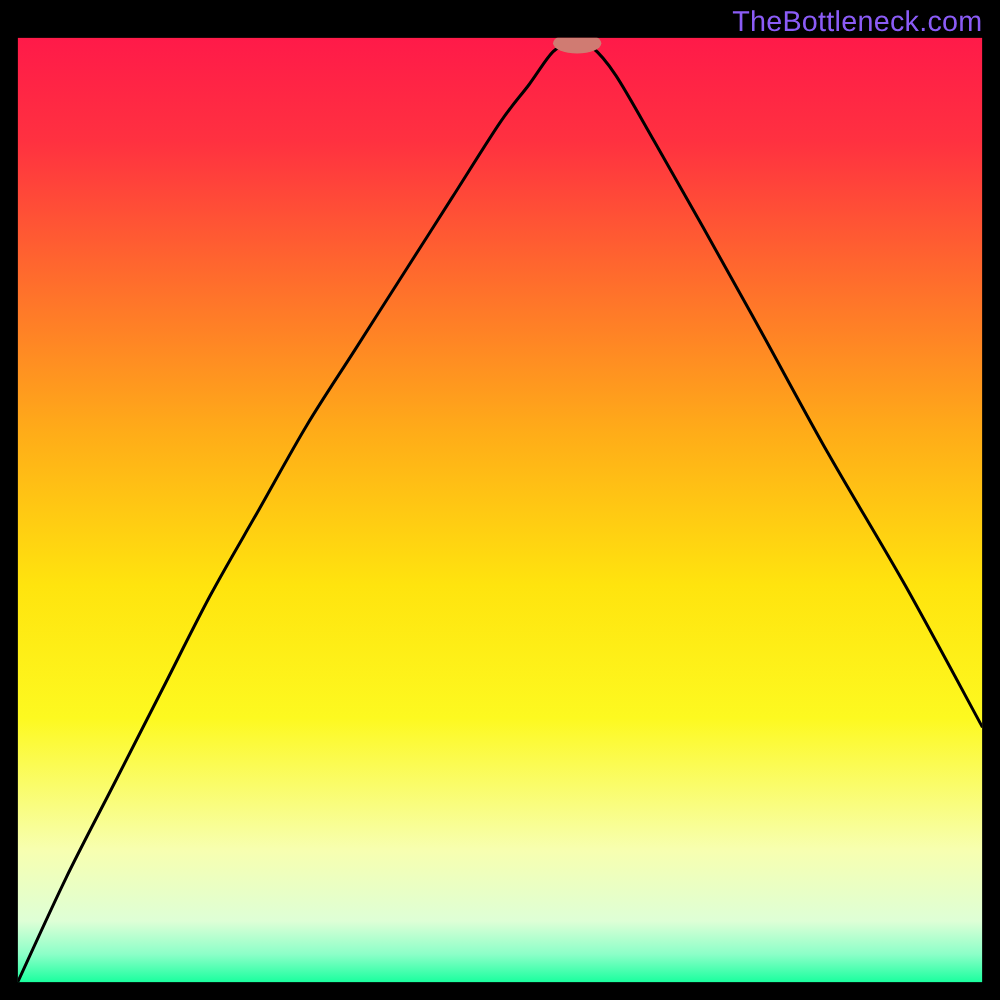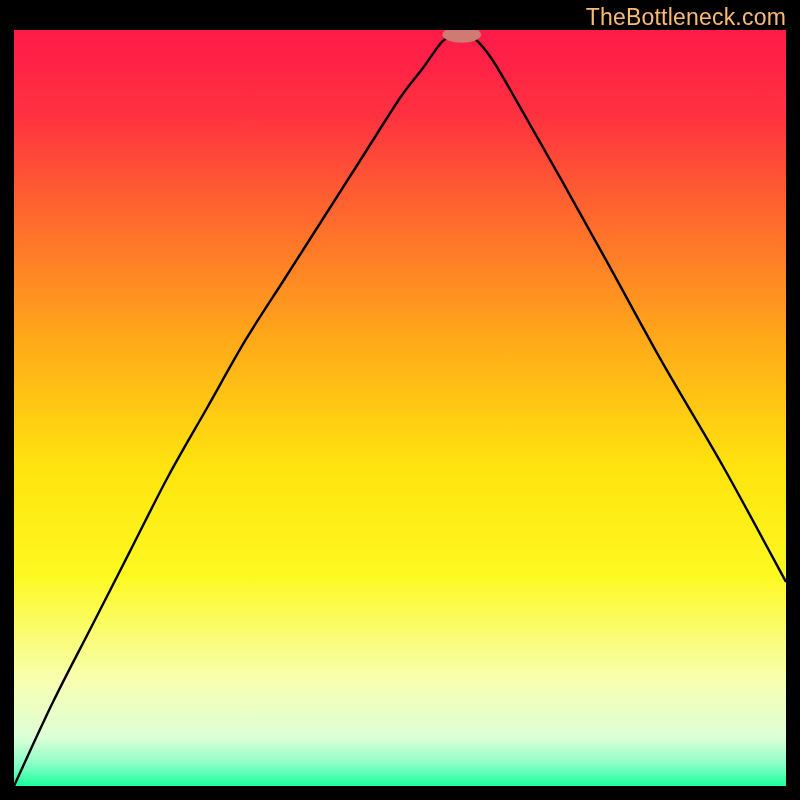--- a/index.html
+++ b/index.html
@@ -25,21 +25,21 @@
     width: 772px;
     height: 756px;
     overflow: hidden;
   }
   .watermark {
     position: absolute;
     top: 4px;
     right: 14px;
     font-family: Arial, Helvetica, sans-serif;
     font-size: 23px;
-    color: #fdba74;
+    color: #8b5cf6;
     letter-spacing: 0.2px;
   }
   svg {
     display: block;
   }
 </style>
 </head>
 <body>
 
 <div class="watermark">TheBottleneck.com</div>

